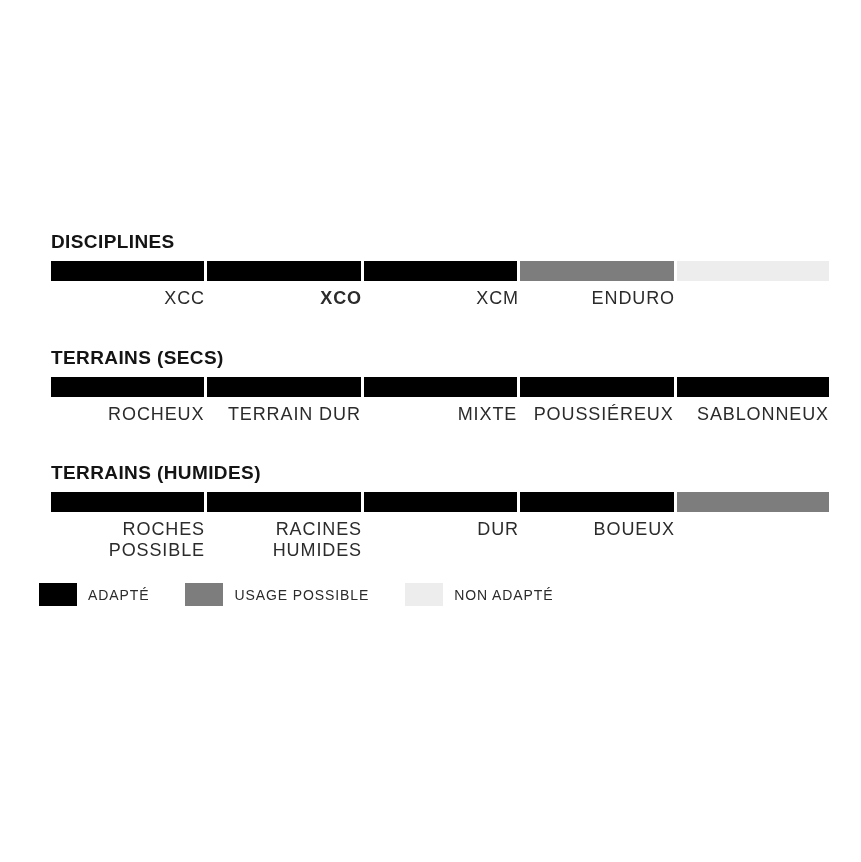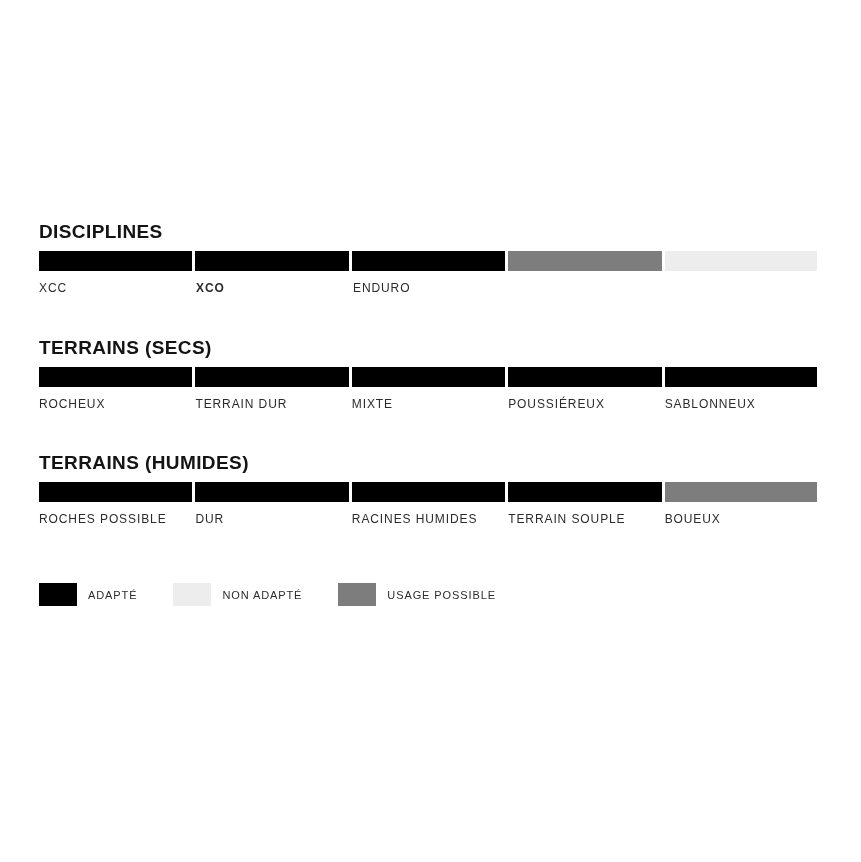--- a/index.html
+++ b/index.html
@@ -17,22 +17,23 @@
   }
   .sheet {
     position: absolute;
     left: 0;
     top: 0;
     width: 861px;
     height: 862px;
   }
   .block {
     position: absolute;
-    left: 39px;
+    left: 51px;
     width: 778px;
+    margin-top: 10px;
   }
   .block-title {
     font-size: 19px;
     font-weight: bold;
     letter-spacing: 0.4px;
     color: #141414;
     margin: 0 0 8px 0;
     font-family: "Liberation Sans", sans-serif;
   }
   .bar-row {
@@ -44,24 +45,24 @@
   .bar-seg {
     height: 20px;
   }
   .label-row {
     display: flex;
     width: 778px;
     margin-top: 7px;
     gap: 3px;
   }
   .label-cell {
-    font-size: 12px;
+    font-size: 18px;
     letter-spacing: 0.9px;
     color: #2b2b2b;
-    text-align: left;
+    text-align: right;
     line-height: 21px;
     font-family: "Liberation Sans", sans-serif;
   }
   .label-cell span {
     display: block;
   }
 
   
   #block-disciplines { top: 221px; }
   #block-terrains-secs { top: 337px; }
@@ -79,21 +80,21 @@
     display: flex;
     align-items: center;
     margin-right: 36px;
   }
   .legend-swatch {
     width: 38px;
     height: 23px;
     margin-right: 11px;
   }
   .legend-label {
-    font-size: 11px;
+    font-size: 14px;
     letter-spacing: 0.9px;
     color: #2b2b2b;
     font-family: "Liberation Sans", sans-serif;
   }
 </style>
 </head>
 <body>
 
 <div class="sheet">
 
@@ -102,20 +103,21 @@
     <div class="bar-row">
       <div class="bar-seg" style="width:154px;background:#000000;"></div>
       <div class="bar-seg" style="width:154px;background:#000000;"></div>
       <div class="bar-seg" style="width:154px;background:#000000;"></div>
       <div class="bar-seg" style="width:154px;background:#7d7d7d;"></div>
       <div class="bar-seg" style="width:153px;background:#ededed;"></div>
     </div>
     <div class="label-row">
       <div class="label-cell" style="width:154px;">XCC</div>
       <div class="label-cell" style="width:154px;font-weight:bold;">XCO</div>
+      <div class="label-cell" style="width:154px;">XCM</div>
       <div class="label-cell" style="width:153px;">ENDURO</div>
     </div>
   </div>
 
   <div class="block" id="block-terrains-secs">
     <div class="block-title">TERRAINS (SECS)</div>
     <div class="bar-row">
       <div class="bar-seg" style="width:154px;background:#000000;"></div>
       <div class="bar-seg" style="width:154px;background:#000000;"></div>
       <div class="bar-seg" style="width:154px;background:#000000;"></div>
@@ -149,35 +151,34 @@
     <div class="block-title">TERRAINS (HUMIDES)</div>
     <div class="bar-row">
       <div class="bar-seg" style="width:154px;background:#000000;"></div>
       <div class="bar-seg" style="width:154px;background:#000000;"></div>
       <div class="bar-seg" style="width:154px;background:#000000;"></div>
       <div class="bar-seg" style="width:154px;background:#000000;"></div>
       <div class="bar-seg" style="width:153px;background:#7d7d7d;"></div>
     </div>
     <div class="label-row">
       <div class="label-cell" style="width:154px;">ROCHES POSSIBLE</div>
+      <div class="label-cell" style="width:154px;">RACINES HUMIDES</div>
       <div class="label-cell" style="width:154px;">DUR</div>
-      <div class="label-cell" style="width:154px;">RACINES HUMIDES</div>
-      <div class="label-cell" style="width:154px;">TERRAIN SOUPLE</div>
       <div class="label-cell" style="width:153px;">BOUEUX</div>
     </div>
   </div>
 
   <div class="legend">
     <div class="legend-item">
       <div class="legend-swatch" style="background:#000000;"></div>
       <div class="legend-label">ADAPTÉ</div>
     </div>
     <div class="legend-item">
+      <div class="legend-swatch" style="background:#7d7d7d;"></div>
+      <div class="legend-label">USAGE POSSIBLE</div>
+    </div>
+    <div class="legend-item">
       <div class="legend-swatch" style="background:#ededed;"></div>
       <div class="legend-label">NON ADAPTÉ</div>
-    </div>
-    <div class="legend-item">
-      <div class="legend-swatch" style="background:#7d7d7d;"></div>
-      <div class="legend-label">USAGE POSSIBLE</div>
     </div>
   </div>
 
 </div>
 
 </body></html>

